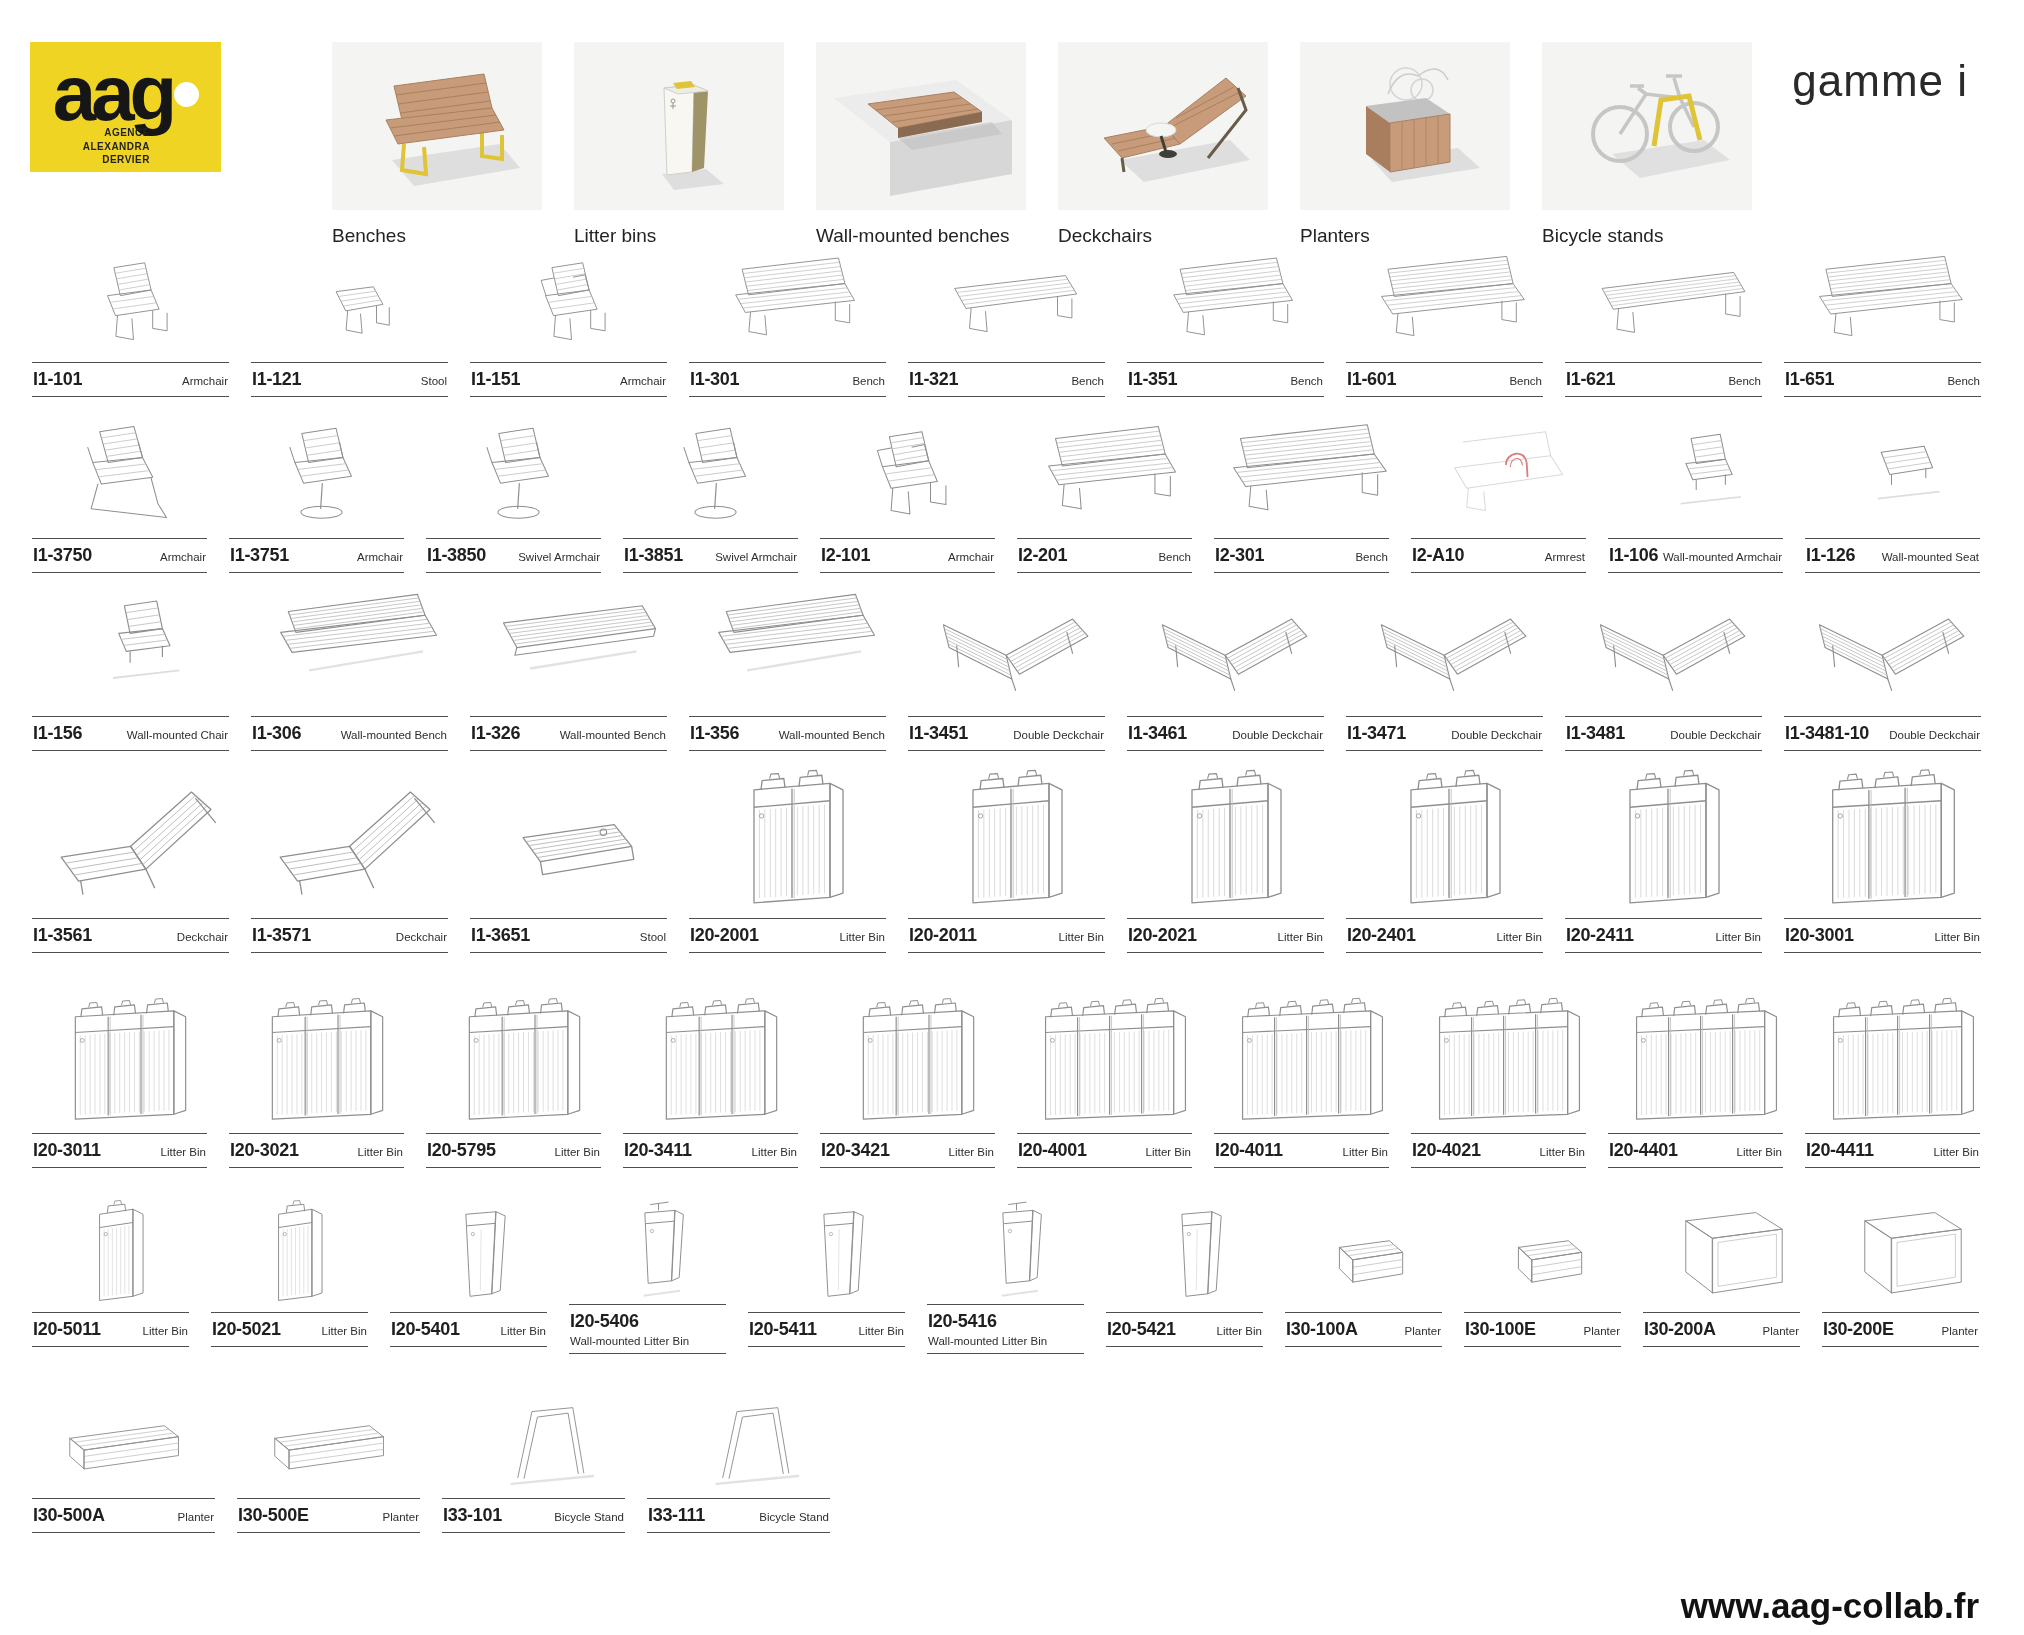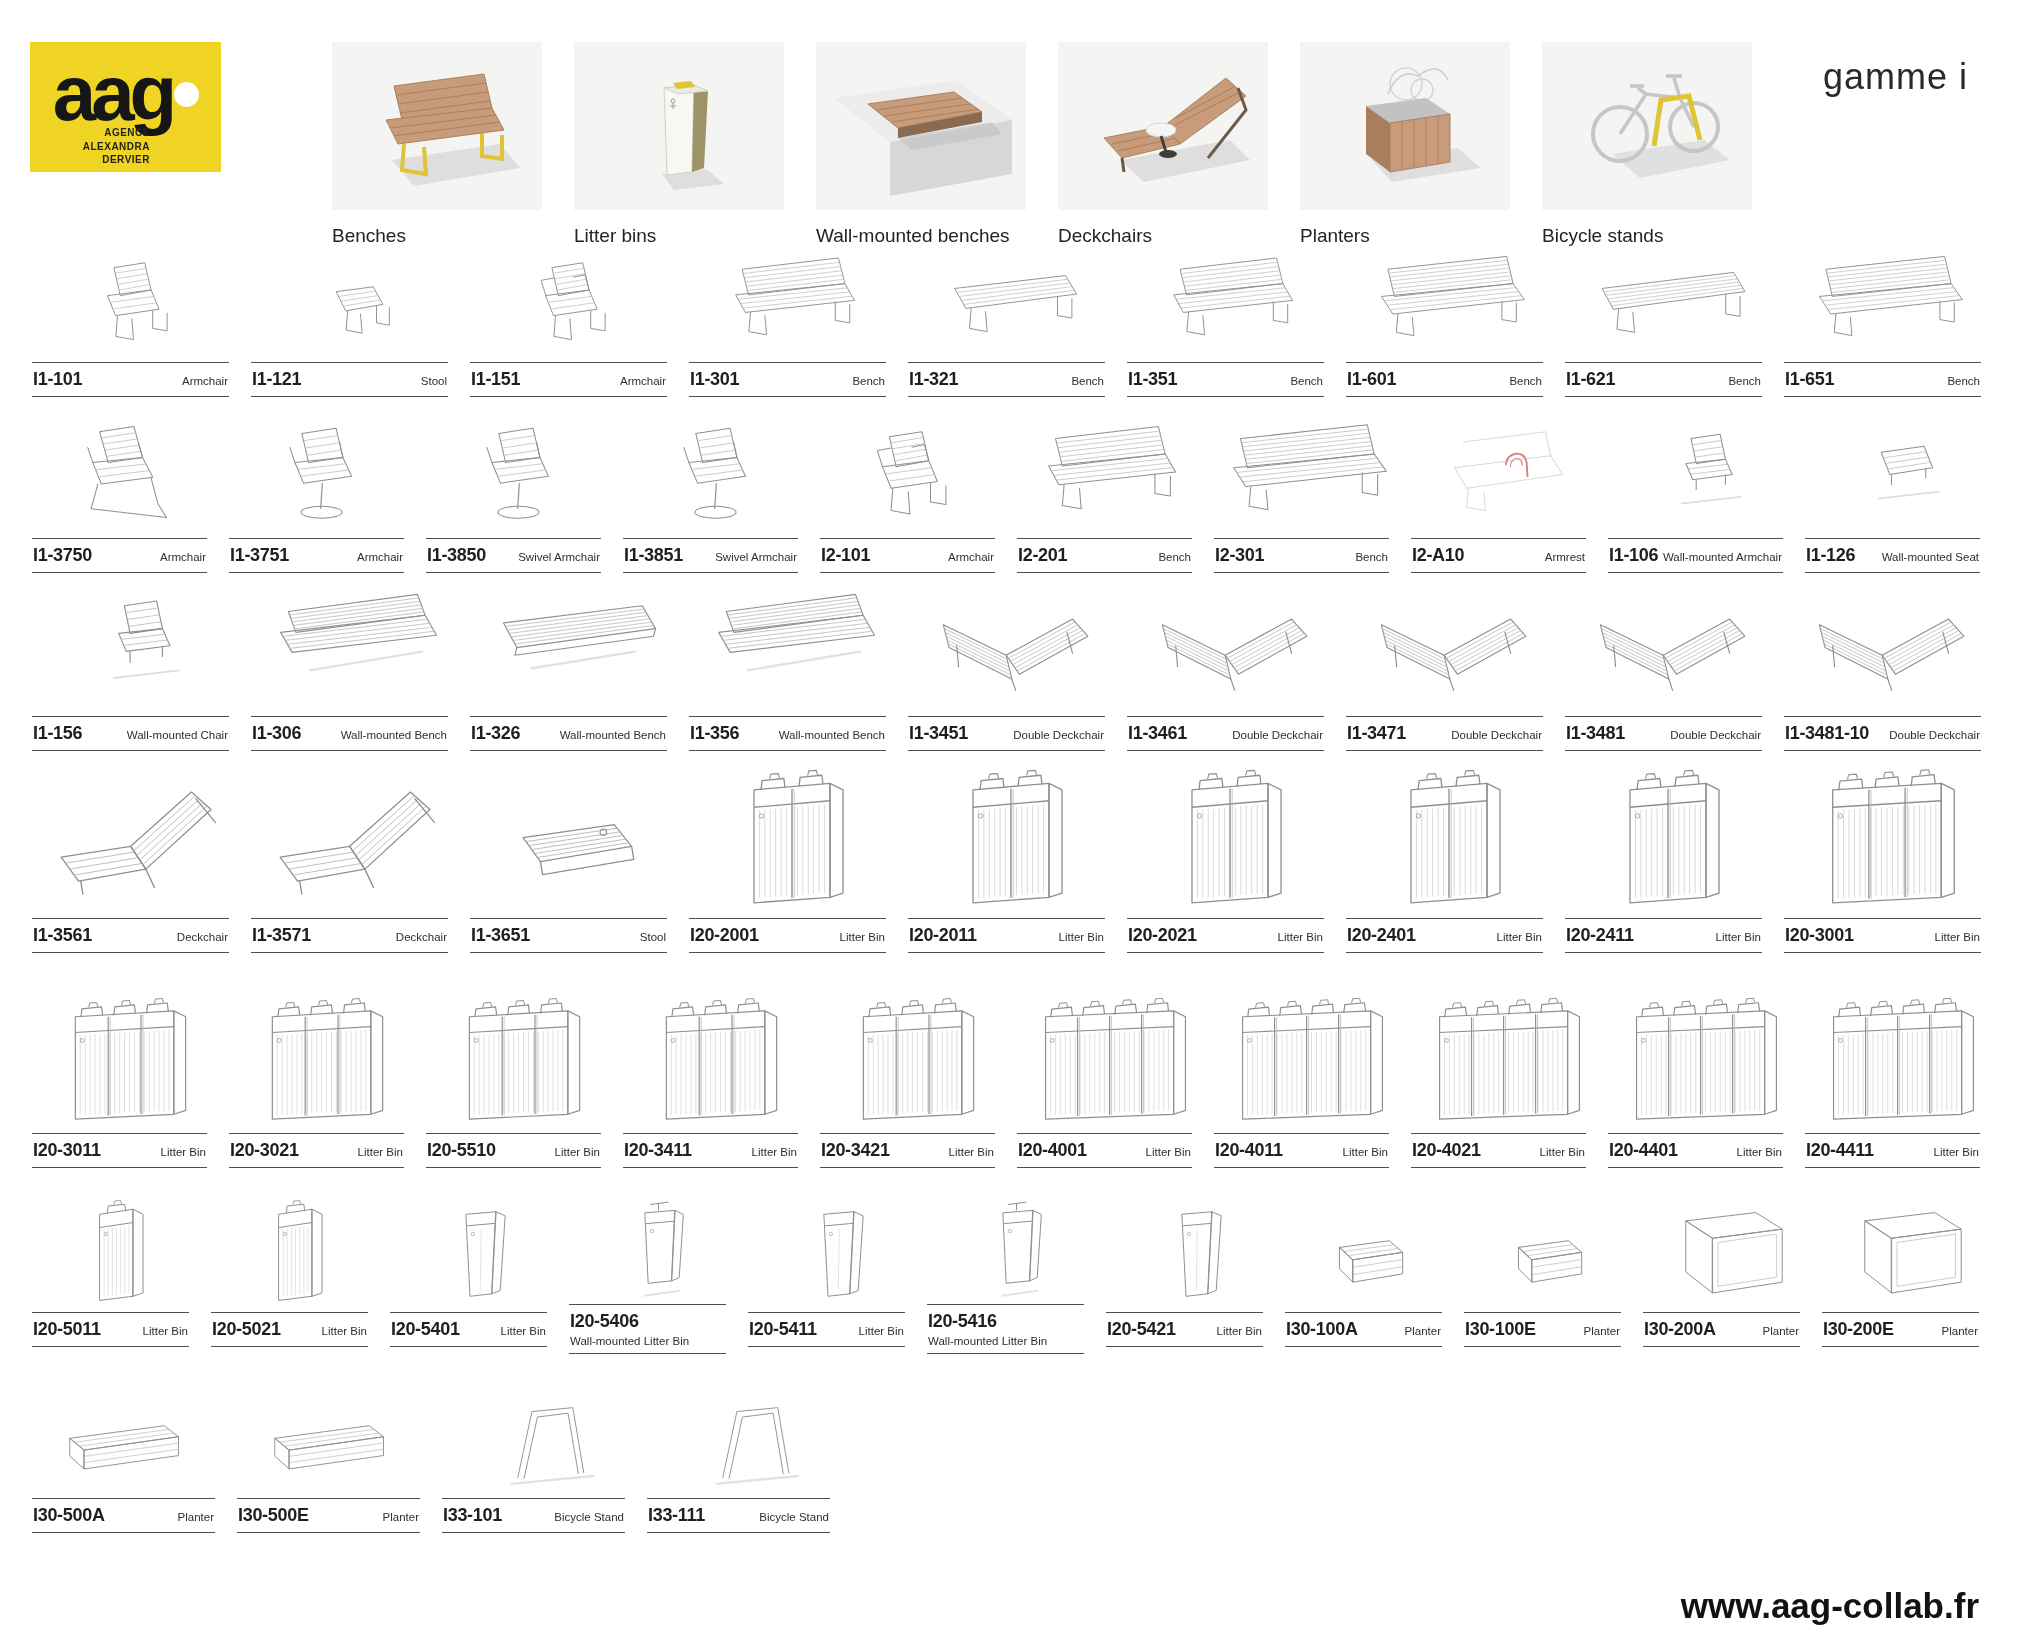--- a/index.html
+++ b/index.html
@@ -12,21 +12,21 @@
              font-size:78px;font-weight:700;letter-spacing:-5px;color:#161616;}
   .logo-dot{position:absolute;right:22px;top:40px;width:25px;height:25px;border-radius:50%;background:#ffffff;}
   .logo-sub{position:absolute;left:8px;top:84px;width:112px;text-align:right;
             font-size:10px;font-weight:700;letter-spacing:.5px;line-height:1.35;
             color:#232323;text-transform:uppercase;}
   .cats{position:absolute;left:332px;top:42px;display:flex;gap:32px;align-items:center;}
   .cat{width:210px;}
   .cat-tile{width:210px;height:168px;background:#F4F4F3;}
   .cat-tile svg{display:block;width:100%;height:100%;}
   .cat-label{margin-top:15px;font-size:19px;color:#232323;}
-  .gamme{position:absolute;right:56px;top:56px;font-size:36px;letter-spacing:1px;color:#2a2a2a;}
+  .gamme{position:absolute;right:56px;top:56px;font-size:44px;letter-spacing:1px;color:#2a2a2a;}
 
   
   .prow{position:absolute;left:32px;right:0;display:flex;align-items:center;}
   .pcell{display:flex;flex-direction:column;}
   .draw{display:flex;align-items:flex-end;}
   .draw svg{display:block;width:100%;height:100%;}
   .plabel{margin-right:22px;border-top:1.6px solid #4f4f4f;border-bottom:1.6px solid #4f4f4f;
           padding:6px 1px;display:flex;flex-wrap:wrap;justify-content:space-between;
           align-items:baseline;row-gap:3px;}
   .pcode{font-size:18px;font-weight:700;letter-spacing:-.3px;color:#1f1f1f;white-space:nowrap;}
@@ -1191,21 +1191,21 @@
               <path d="M49.66666666666667 22 L50.66666666666667 14 L70.66666666666667 12 L71.66666666666667 20" stroke="#8f8f8f" stroke-width="1.2" fill="none" stroke-linejoin="round" stroke-linecap="round"></path>
               <path d="M57.66666666666667 12 L58.66666666666667 8 L65.66666666666667 7.5 L66.66666666666667 11.5" stroke="#8f8f8f" stroke-width="1" fill="none" stroke-linejoin="round" stroke-linecap="round"></path>
               <path d="M83 20 L84 12 L104 10 L105 18" stroke="#8f8f8f" stroke-width="1.2" fill="none" stroke-linejoin="round" stroke-linecap="round"></path>
               <path d="M91 10 L92 6 L99 5.5 L100 9.5" stroke="#8f8f8f" stroke-width="1" fill="none" stroke-linejoin="round" stroke-linecap="round"></path>
               <path d="M116.33333333333333 18 L117.33333333333333 10 L137.33333333333331 8 L138.33333333333331 16" stroke="#8f8f8f" stroke-width="1.2" fill="none" stroke-linejoin="round" stroke-linecap="round"></path>
               <path d="M124.33333333333333 8 L125.33333333333333 4 L132.33333333333331 3.5 L133.33333333333331 7.5" stroke="#8f8f8f" stroke-width="1" fill="none" stroke-linejoin="round" stroke-linecap="round"></path>
               <circle cx="51" cy="46" r="2" fill="none" stroke="#9a9a9a" stroke-width="0.8"></circle>
             </svg>
     </div>
     <div class="plabel">
-      <span class="pcode">I20-5510</span>
+      <span class="pcode">I20-5795</span>
       <span class="ptype">Litter Bin</span>
     </div>
   </div>
 
   <div class="pcell">
     <div class="draw">
       <svg viewBox="0 0 200 140" preserveAspectRatio="xMidYMax meet">
               <path d="M44 22 L 144 16 L 144 121 L 44 126 Z" stroke="#8f8f8f" stroke-width="1.2" fill="none" stroke-linejoin="round" stroke-linecap="round"></path>
               <path d="M144 16 L 156 22 L 156 117 L 144 121 Z" stroke="#8f8f8f" stroke-width="1.2" fill="none" stroke-linejoin="round" stroke-linecap="round"></path>
               <line x1="44" y1="38" x2="144" y2="32" stroke="#8f8f8f" stroke-width="1.2"></line>

